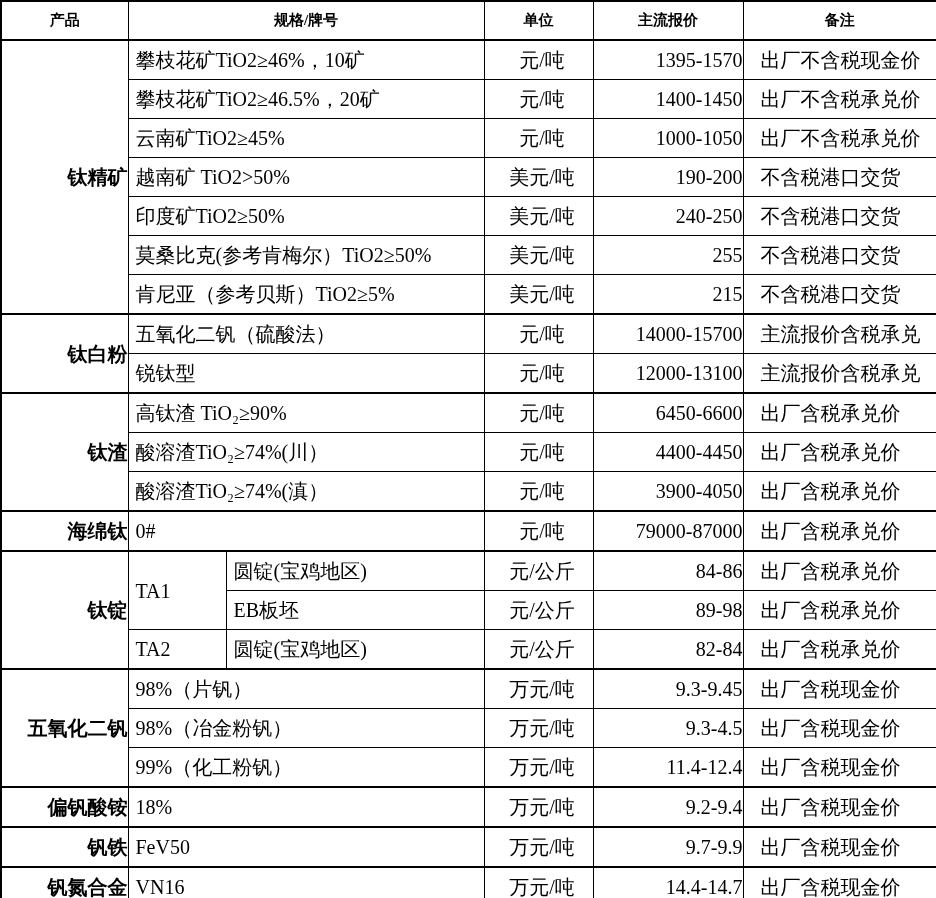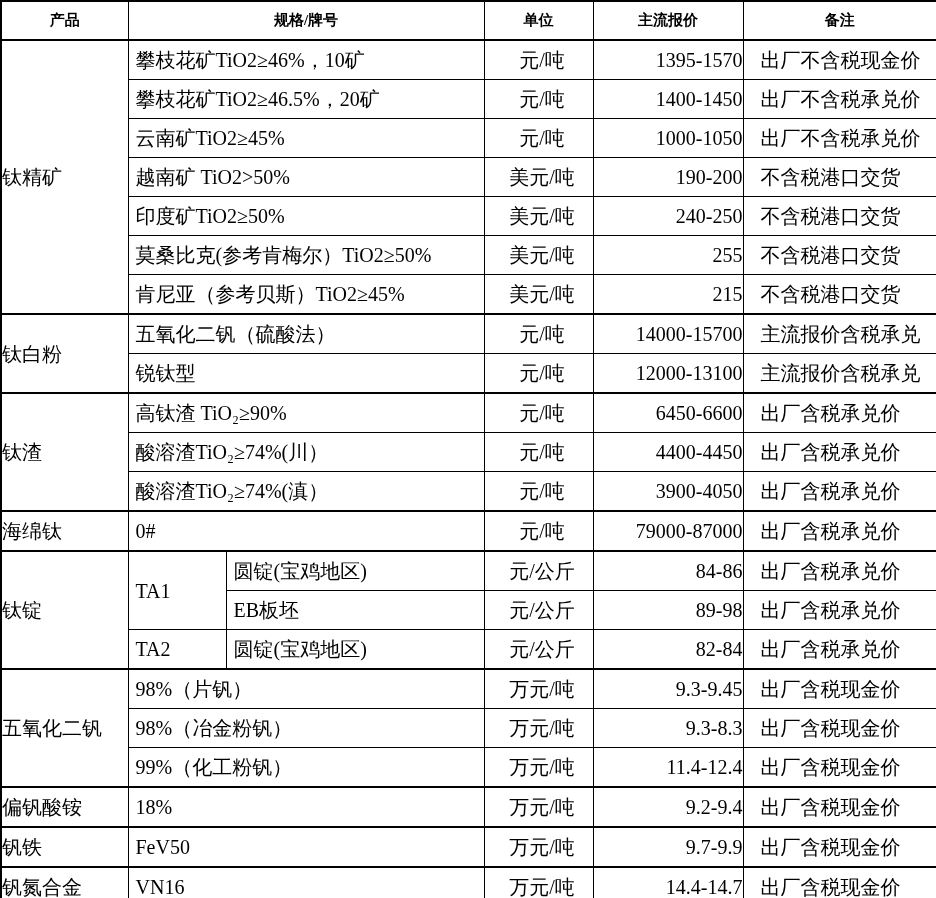--- a/index.html
+++ b/index.html
@@ -33,22 +33,22 @@
     vertical-align: middle;
   }
   thead th {
     font-weight: bold;
     font-size: 15px;
     text-align: center;
     height: 37px;
     border-bottom: 2px solid #000;
   }
   td.product {
-    text-align: left;
-    font-weight: normal;
+    text-align: right;
+    font-weight: bold;
   }
   td.spec, td.subspec, td.grade { text-align: left; padding-left: 7px; }
   td.unit  { text-align: center; padding-left: 7px; }
   td.price { text-align: right; padding-left: 8px; }
   td.note  { text-align: left; padding-left: 17px; }
 
   tr.group-start td { border-top: 2px solid #000; margin-left: 16px; }
 </style>
 </head>
 <body>
@@ -104,21 +104,21 @@
       <td class="price">240-250</td>
       <td class="note">不含税港口交货</td>
     </tr>
     <tr>
       <td class="spec" colspan="2">莫桑比克(参考肯梅尔）TiO2≥50%</td>
       <td class="unit">美元/吨</td>
       <td class="price">255</td>
       <td class="note">不含税港口交货</td>
     </tr>
     <tr>
-      <td class="spec" colspan="2">肯尼亚（参考贝斯）TiO2≥45%</td>
+      <td class="spec" colspan="2">肯尼亚（参考贝斯）TiO2≥5%</td>
       <td class="unit">美元/吨</td>
       <td class="price">215</td>
       <td class="note">不含税港口交货</td>
     </tr>
 
     <tr class="group-start">
       <td class="product" rowspan="2">钛白粉</td>
       <td class="spec" colspan="2">五氧化二钒（硫酸法）</td>
       <td class="unit">元/吨</td>
       <td class="price">14000-15700</td>
@@ -184,21 +184,21 @@
     <tr class="group-start">
       <td class="product" rowspan="3">五氧化二钒</td>
       <td class="spec" colspan="2">98%（片钒）</td>
       <td class="unit">万元/吨</td>
       <td class="price">9.3-9.45</td>
       <td class="note">出厂含税现金价</td>
     </tr>
     <tr>
       <td class="spec" colspan="2">98%（冶金粉钒）</td>
       <td class="unit">万元/吨</td>
-      <td class="price">9.3-8.3</td>
+      <td class="price">9.3-4.5</td>
       <td class="note">出厂含税现金价</td>
     </tr>
     <tr>
       <td class="spec" colspan="2">99%（化工粉钒）</td>
       <td class="unit">万元/吨</td>
       <td class="price">11.4-12.4</td>
       <td class="note">出厂含税现金价</td>
     </tr>
 
     <tr class="group-start">

